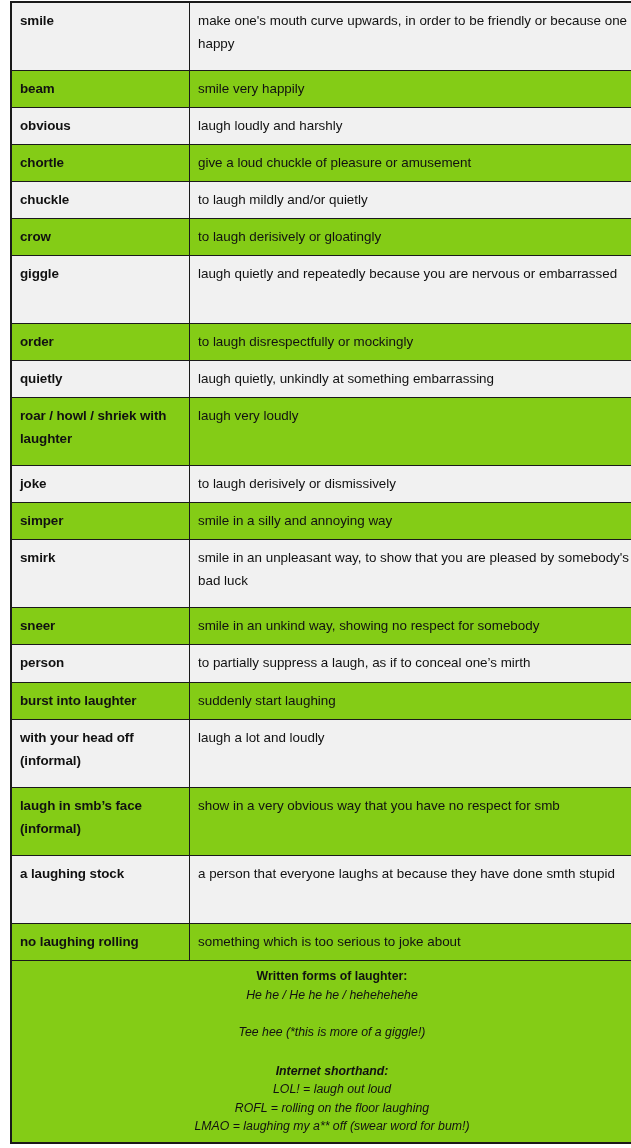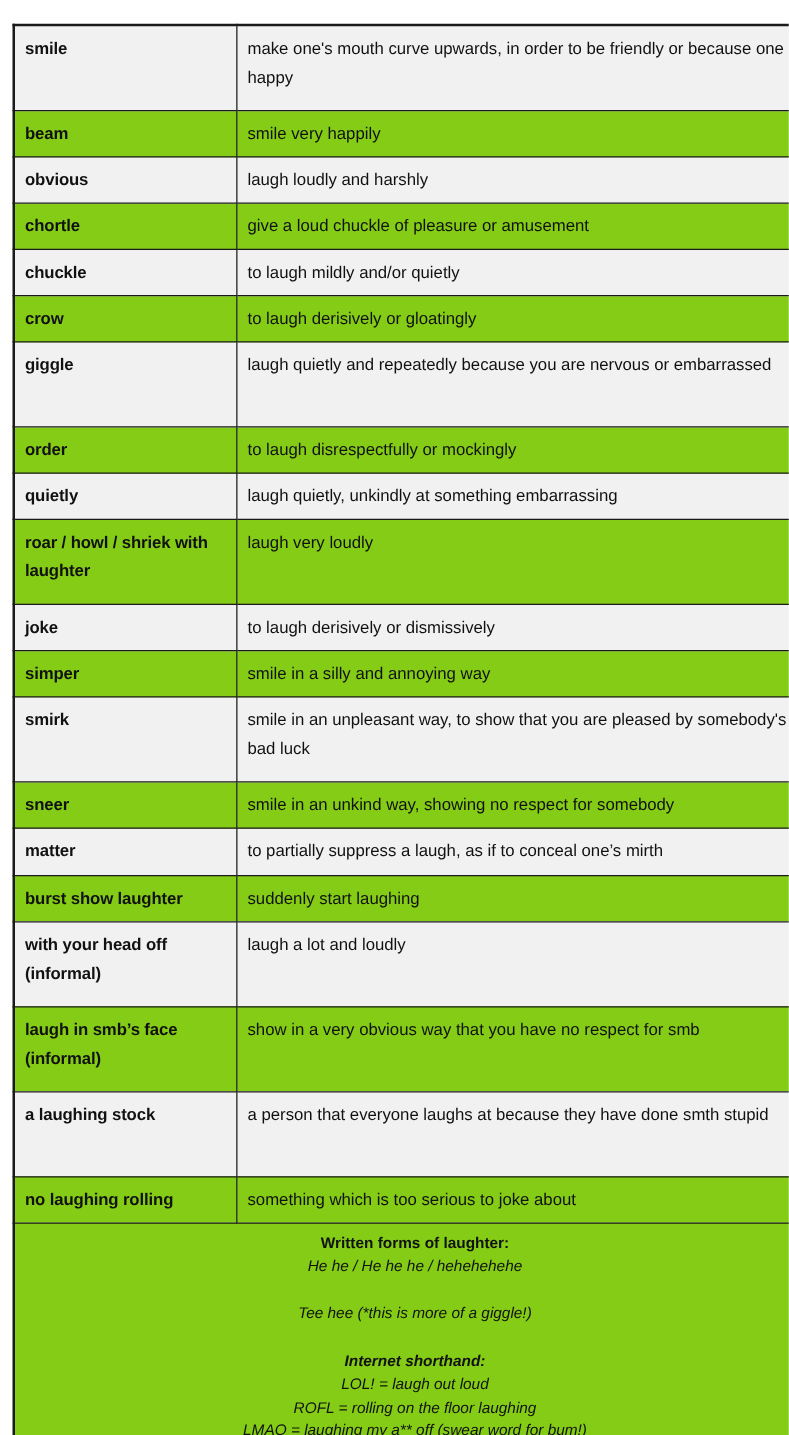--- a/index.html
+++ b/index.html
@@ -12,21 +12,21 @@
     height: 1148px;
     font-family: "Liberation Sans", sans-serif;
     color: #111111;
     overflow: hidden;
   }
   .sheet {
     width: 631px;
     height: 1148px;
     position: relative;
     box-sizing: border-box;
-    padding: 19px 11px 1px 10px;
+    padding: 1px 11px 1px 10px;
   }
   table.vocab {
     width: 610px;
     border-collapse: collapse;
     table-layout: fixed;
     border: 2px solid #1a1a1a;
   }
   table.vocab td {
     border: 1px solid #1a1a1a;
     vertical-align: top;
@@ -138,25 +138,25 @@
         </tr>
         <tr class="shaded tall">
           <td class="term">smirk</td>
           <td class="def">smile in an unpleasant way, to show that you are pleased by somebody's bad luck</td>
         </tr>
         <tr class="short">
           <td class="term">sneer</td>
           <td class="def">smile in an unkind way, showing no respect for somebody</td>
         </tr>
         <tr class="shaded short">
-          <td class="term">matter</td>
+          <td class="term">person</td>
           <td class="def">to partially suppress a laugh, as if to conceal one’s mirth</td>
         </tr>
         <tr class="short">
-          <td class="term">burst show laughter</td>
+          <td class="term">burst into laughter</td>
           <td class="def">suddenly start laughing</td>
         </tr>
         <tr class="shaded tall">
           <td class="term">with your head off (informal)</td>
           <td class="def">laugh a lot and loudly</td>
         </tr>
         <tr class="tall">
           <td class="term">laugh in smb’s face (informal)</td>
           <td class="def">show in a very obvious way that you have no respect for smb</td>
         </tr>

